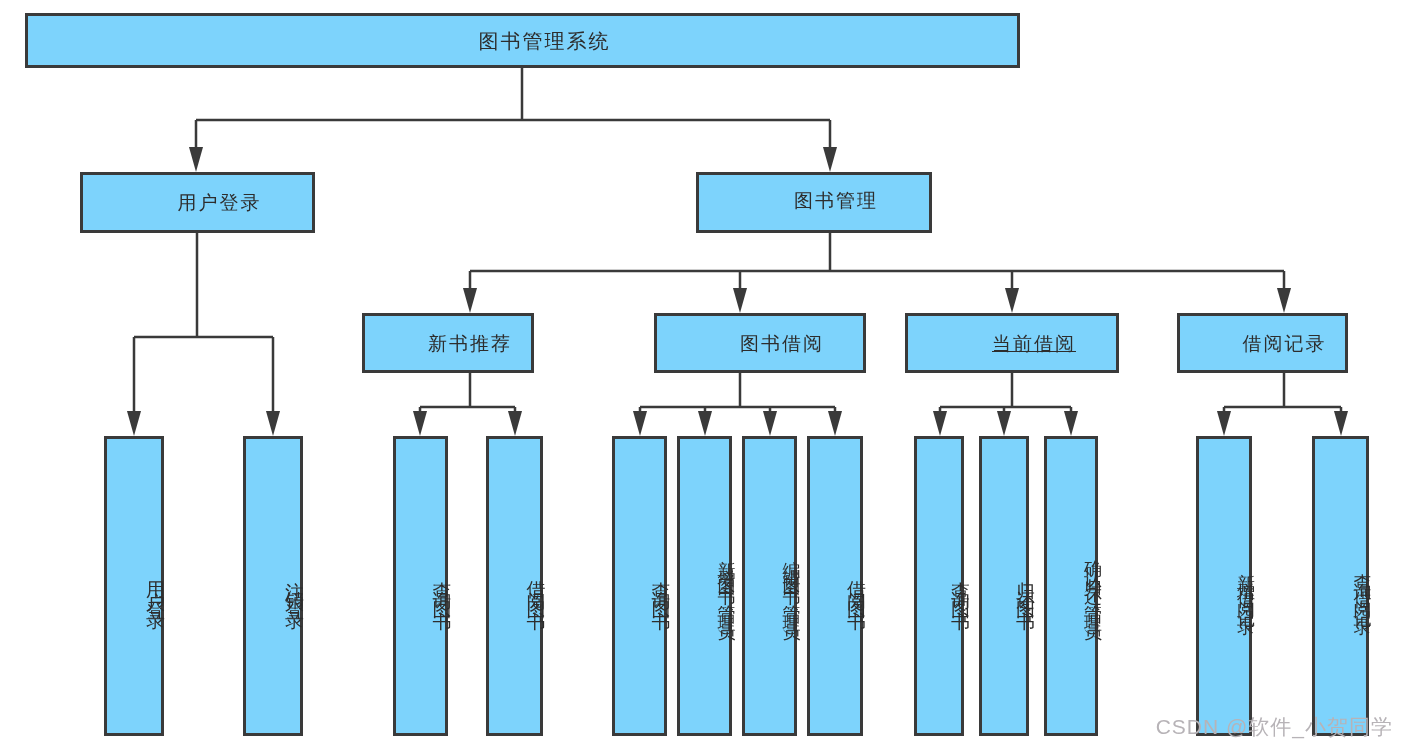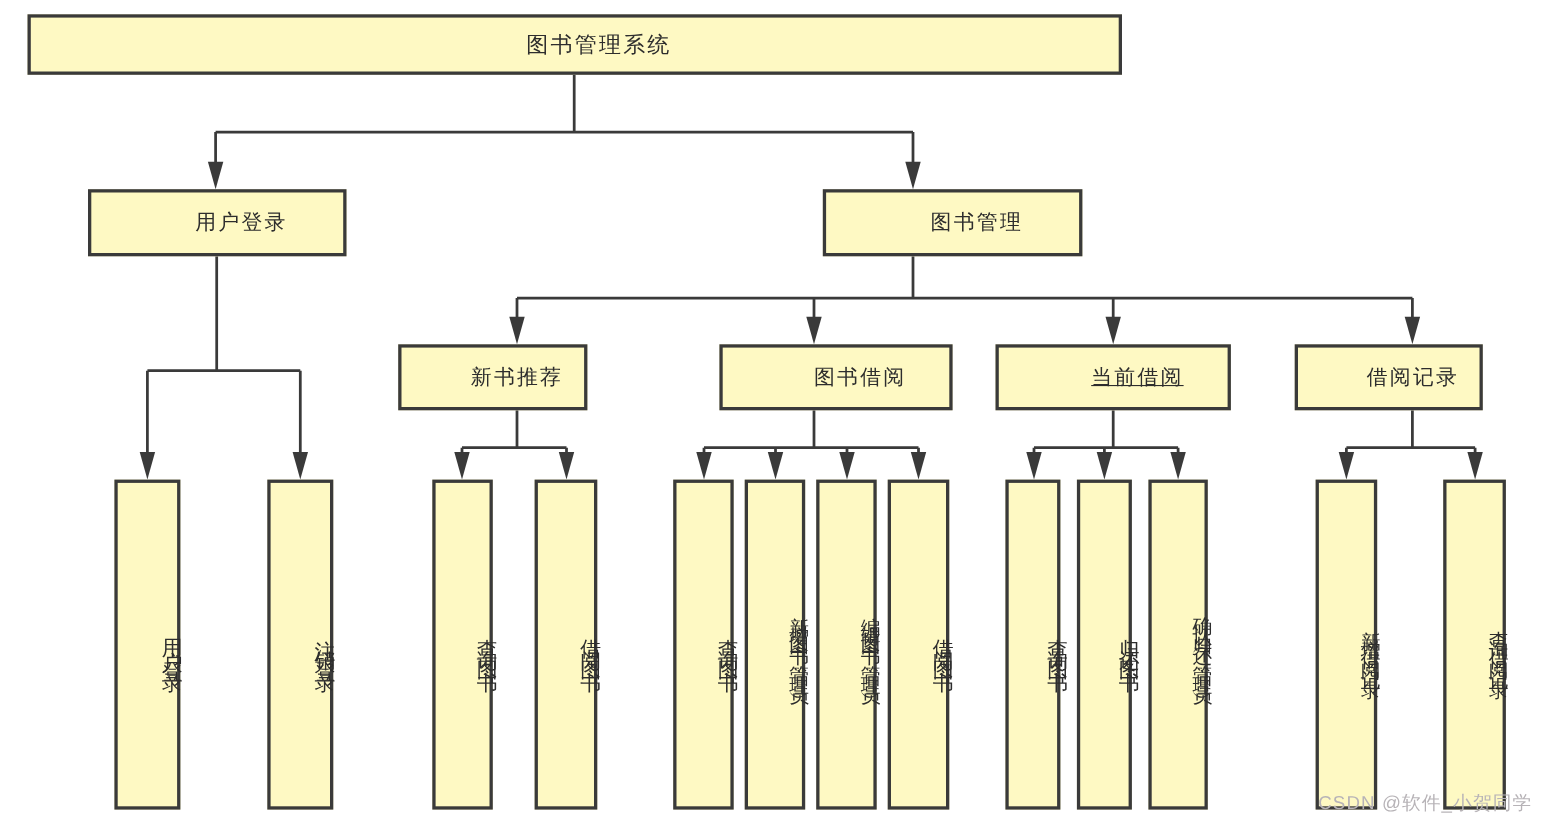--- a/index.html
+++ b/index.html
@@ -22,21 +22,21 @@
     position: absolute;
     left: 0; top: 0;
     width: 1405px; height: 747px;
     color: var(--line);
   }
   .connectors path { stroke: currentColor; stroke-width: 2.5; fill: none; }
   .connectors polygon { fill: currentColor; stroke: none; }
   .hbox, .vbox {
     position: absolute;
     box-sizing: border-box;
-    background: #fef9c3;
+    background: #7dd3fc;
     border: 3px solid var(--line);
     display: flex;
     align-items: center;
     justify-content: center;
     color: var(--text);
     padding-left: 44px;
   }
   .hbox {
     font-size: 19px;
     letter-spacing: 2px;
@@ -50,21 +50,21 @@
     text-orientation: mixed;
     font-size: 19px;
     letter-spacing: 10px;
     line-height: 1;
   }
   .vbox.long { letter-spacing: 9px; font-size: 18px; }
   .watermark {
     position: absolute;
     right: 12px;
     bottom: 6px;
-    font-size: 17px;
+    font-size: 21px;
     letter-spacing: 1px;
     color: var(--wm);
     white-space: nowrap;
   }
 </style>
 </head>
 <body>
 
 <div class="canvas">
 
@@ -102,21 +102,21 @@
         <polygon points="997,411 1011,411 1004,436"></polygon>
         <polygon points="1064,411 1078,411 1071,436"></polygon>
         <polygon points="1217,411 1231,411 1224,436"></polygon>
         <polygon points="1334,411 1348,411 1341,436"></polygon>
       </g>
   </svg>
 
   <div class="hbox root" style="left:25px; top:13px; width:995px; height:55px;">图书管理系统</div>
 
   <div class="hbox" style="left:80px; top:172px; width:235px; height:61px;">用户登录</div>
-  <div class="hbox" style="left:748px; top:172px; width:236px; height:61px;">图书管理</div>
+  <div class="hbox" style="left:696px; top:172px; width:236px; height:61px;font-family:Liberation Mono, monospace;">图书管理</div>
 
   <div class="hbox" style="left:362px; top:313px; width:172px; height:60px;">新书推荐</div>
   <div class="hbox" style="left:634px; top:313px; width:212px; height:60px;margin-left:20px;">图书借阅</div>
   <div class="hbox" style="left:905px; top:313px; width:214px; height:60px;text-decoration:underline;">当前借阅</div>
   <div class="hbox" style="left:1177px; top:313px; width:171px; height:60px;">借阅记录</div>
 
   <div class="vbox" style="left:104px; width:60px;">用户登录</div>
   <div class="vbox" style="left:243px; width:60px;">注销登录</div>
 
   <div class="vbox" style="left:393px; width:55px;">查询图书</div>

